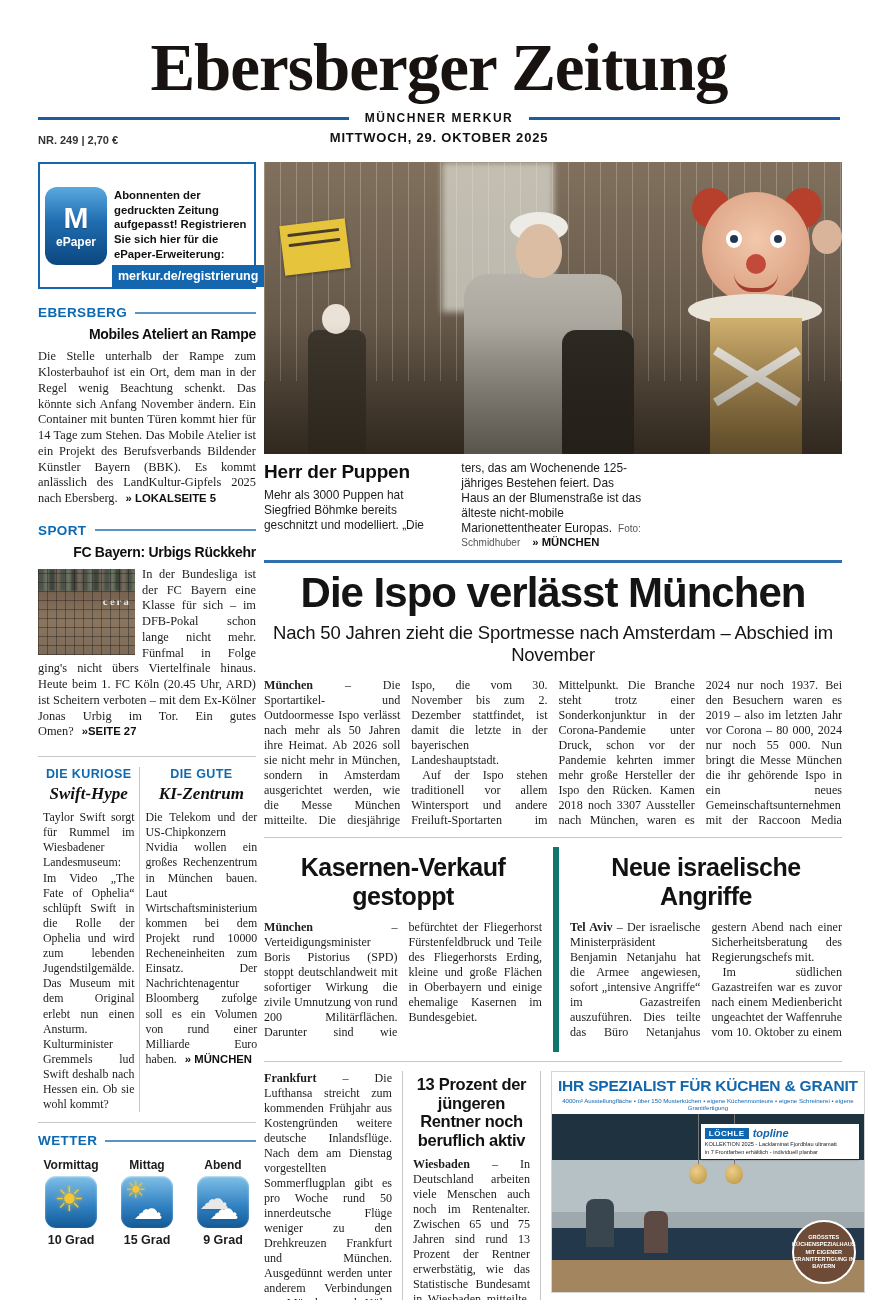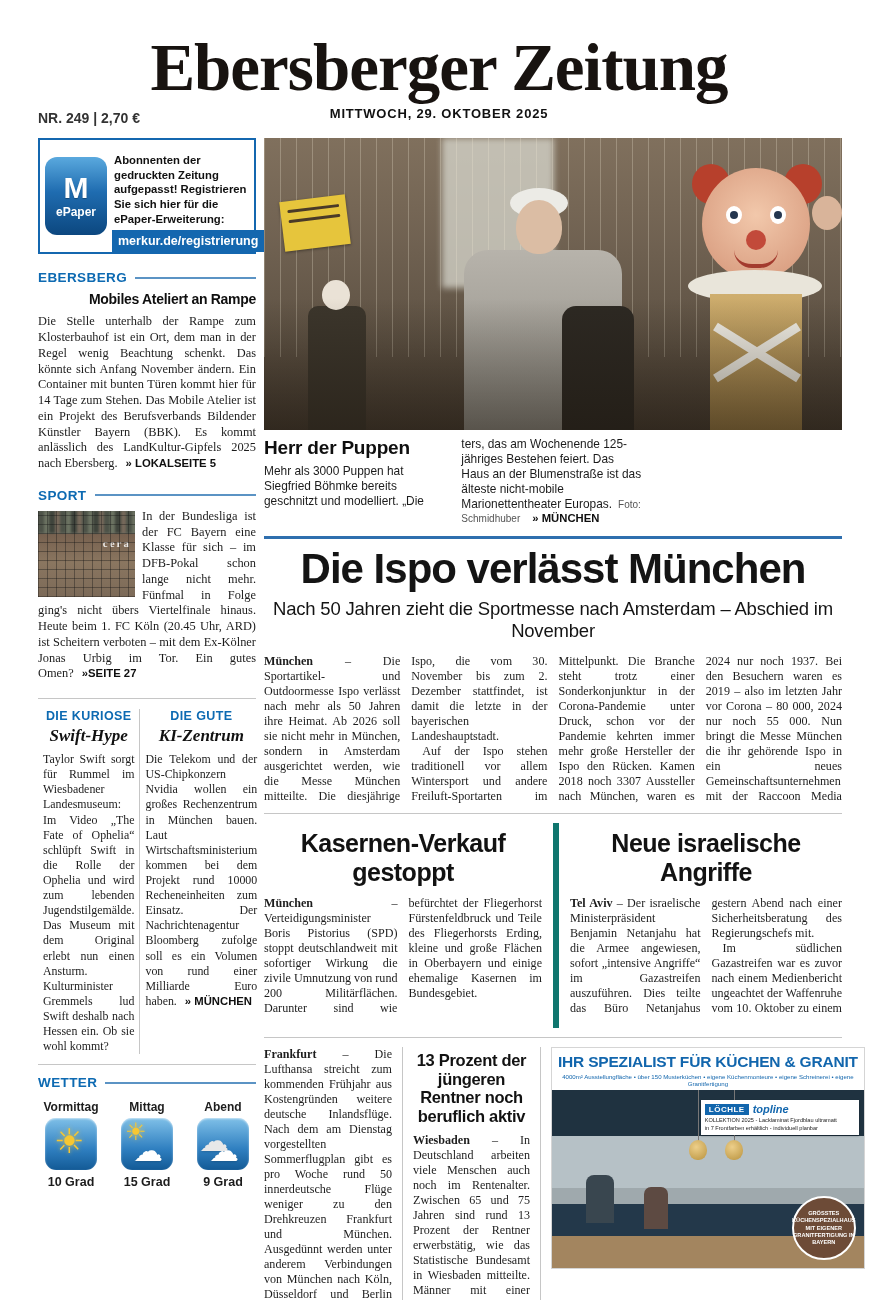--- a/index.html
+++ b/index.html
@@ -6,35 +6,35 @@
   html,body { background:#fff; }
   body { width:871px; min-height:1300px; font-family:"Liberation Sans",sans-serif; color:#1c1c1c; }
   .page { width:871px; min-height:1300px; padding:34px 31px 10px 38px; position:relative; overflow:hidden; }
 
   
   .masthead-title { font-family:"Liberation Serif",serif; font-weight:bold; font-size:67px; letter-spacing:-1px; text-align:center; color:#181310; line-height:1.0; }
   .mast-rule-row { display:flex; align-items:center; margin-top:10px; }
   .mast-rule { flex:1; height:3px; background:#1d5c9e; }
   .mast-sub { font-size:12px; font-weight:bold; letter-spacing:1.5px; margin:0 16px; color:#111; }
   .mast-row2 { position:relative; height:20px; margin-top:5px; }
-  .issue { position:absolute; left:0; top:4px; font-size:14px; font-weight:bold; color:#333;text-align:right; }
+  .issue { position:absolute; left:0; top:4px; font-size:11px; font-weight:bold; color:#333;text-align:right; }
   .mast-date { text-align:center; font-size:13px; font-weight:bold; letter-spacing:.8px; color:#111; }
 
   
   .content { display:flex; gap:8px; margin-top:12px; }
   .sidebar { width:218px; flex:none; }
   .main { width:578px; flex:none; }
 
   
   .epaper { border:2px solid #1467af; display:grid; grid-template-columns:72px 1fr; grid-template-rows:auto auto; margin-bottom:16px; }
   .ep-icon { grid-row:1 / span 2; display:flex; align-items:center; justify-content:center; padding:5px; }
   .ep-tile { width:62px; height:78px; border-radius:12px; background:linear-gradient(180deg,#5aa9de 0%,#1f6cb0 45%,#0c477f 100%); display:flex; flex-direction:column; align-items:center; justify-content:center; gap:2px; }
   .ep-m { color:#fff; font-weight:bold; font-size:30px; line-height:1; font-family:"Liberation Sans",sans-serif; text-shadow:0 1px 1px rgba(0,0,0,.3); }
   .ep-label { color:#fff; font-size:12px; font-weight:bold; }
-  .ep-text { font-size:11.3px; font-weight:bold; line-height:1.3; padding:13px 6px 4px 2px; color:#111; }
+  .ep-text { font-size:11.3px; font-weight:bold; line-height:1.3; padding:24px 6px 4px 2px; color:#111; }
   .ep-url { background:#1467af; color:#fff; font-weight:bold; font-size:12.5px; padding:4px 6px; align-self:end; }
 
   .kicker-row { display:flex; align-items:center; margin:4px 0 6px; }
   .kicker { color:#0d6ab2; font-weight:bold; font-size:13.5px; letter-spacing:.4px; white-space:nowrap; }
   .kicker-rule { flex:1; height:2px; background:#5b93c4; margin-left:8px; }
   .sb-head { font-size:14px; font-weight:bold; text-align:right; color:#0f0f0f; letter-spacing:-.3px; margin:4px 0 7px; }
   .sb-body { font-family:"Liberation Serif",serif; font-size:12.4px; line-height:1.27; text-align:justify; hyphens:auto; color:#1c1c1c; }
   .pref { font-family:"Liberation Sans",sans-serif; font-weight:bold; font-size:11.3px; color:#0f0f0f; margin-left:8px; white-space:nowrap; }
   .sb-block { margin-bottom:16px; }
 
@@ -142,20 +142,25 @@
 
   .hsep { border-top:1px solid #c6c6c6; margin:9px 0; }
 </style>
 </head>
 <body>
 
 <div class="page">
 
   <header>
     <h1 class="masthead-title">Ebersberger Zeitung</h1>
+    <div class="mast-rule-row">
+      <div class="mast-rule"></div>
+      <div class="mast-sub">MÜNCHNER MERKUR</div>
+      <div class="mast-rule"></div>
+    </div>
     <div class="mast-row2">
       <div class="issue">NR. 249 | 2,70 €</div>
       <div class="mast-date">MITTWOCH, 29. OKTOBER 2025</div>
     </div>
   </header>
 
   <div class="content">
 
     <aside class="sidebar">
 
@@ -177,20 +182,21 @@
         </div>
         <h2 class="sb-head">Mobiles Ateliert an Rampe</h2>
         <p class="sb-body"><span>Die Stelle unterhalb der Rampe zum Klosterbauhof ist ein Ort, dem man in der Regel wenig Beachtung schenkt. Das könnte sich Anfang November ändern. Ein Container mit bunten Türen kommt hier für 14 Tage zum Stehen. Das Mobile Atelier ist ein Projekt des Berufsverbands Bildender Künstler Bayern (BBK). Es kommt anlässlich des LandKultur-Gipfels 2025 nach Ebersberg.</span><span class="pref">» LOKALSEITE 5</span></p>
       </section>
 
       <section class="sb-block">
         <div class="kicker-row">
           <span class="kicker">SPORT</span>
           <span class="kicker-rule"></span>
         </div>
+        <h2 class="sb-head">FC Bayern: Urbigs Rückkehr</h2>
         <div class="sb-body">
           <span class="sport-photo">
             <span class="sp-crowd"></span>
             <span class="sp-board">cera</span>
             <span class="sp-keeper">
               <span class="sp-head"></span>
               <span class="sp-torso"></span>
               <span class="sp-legs"></span>
             </span>
             <span class="sp-net"></span>

